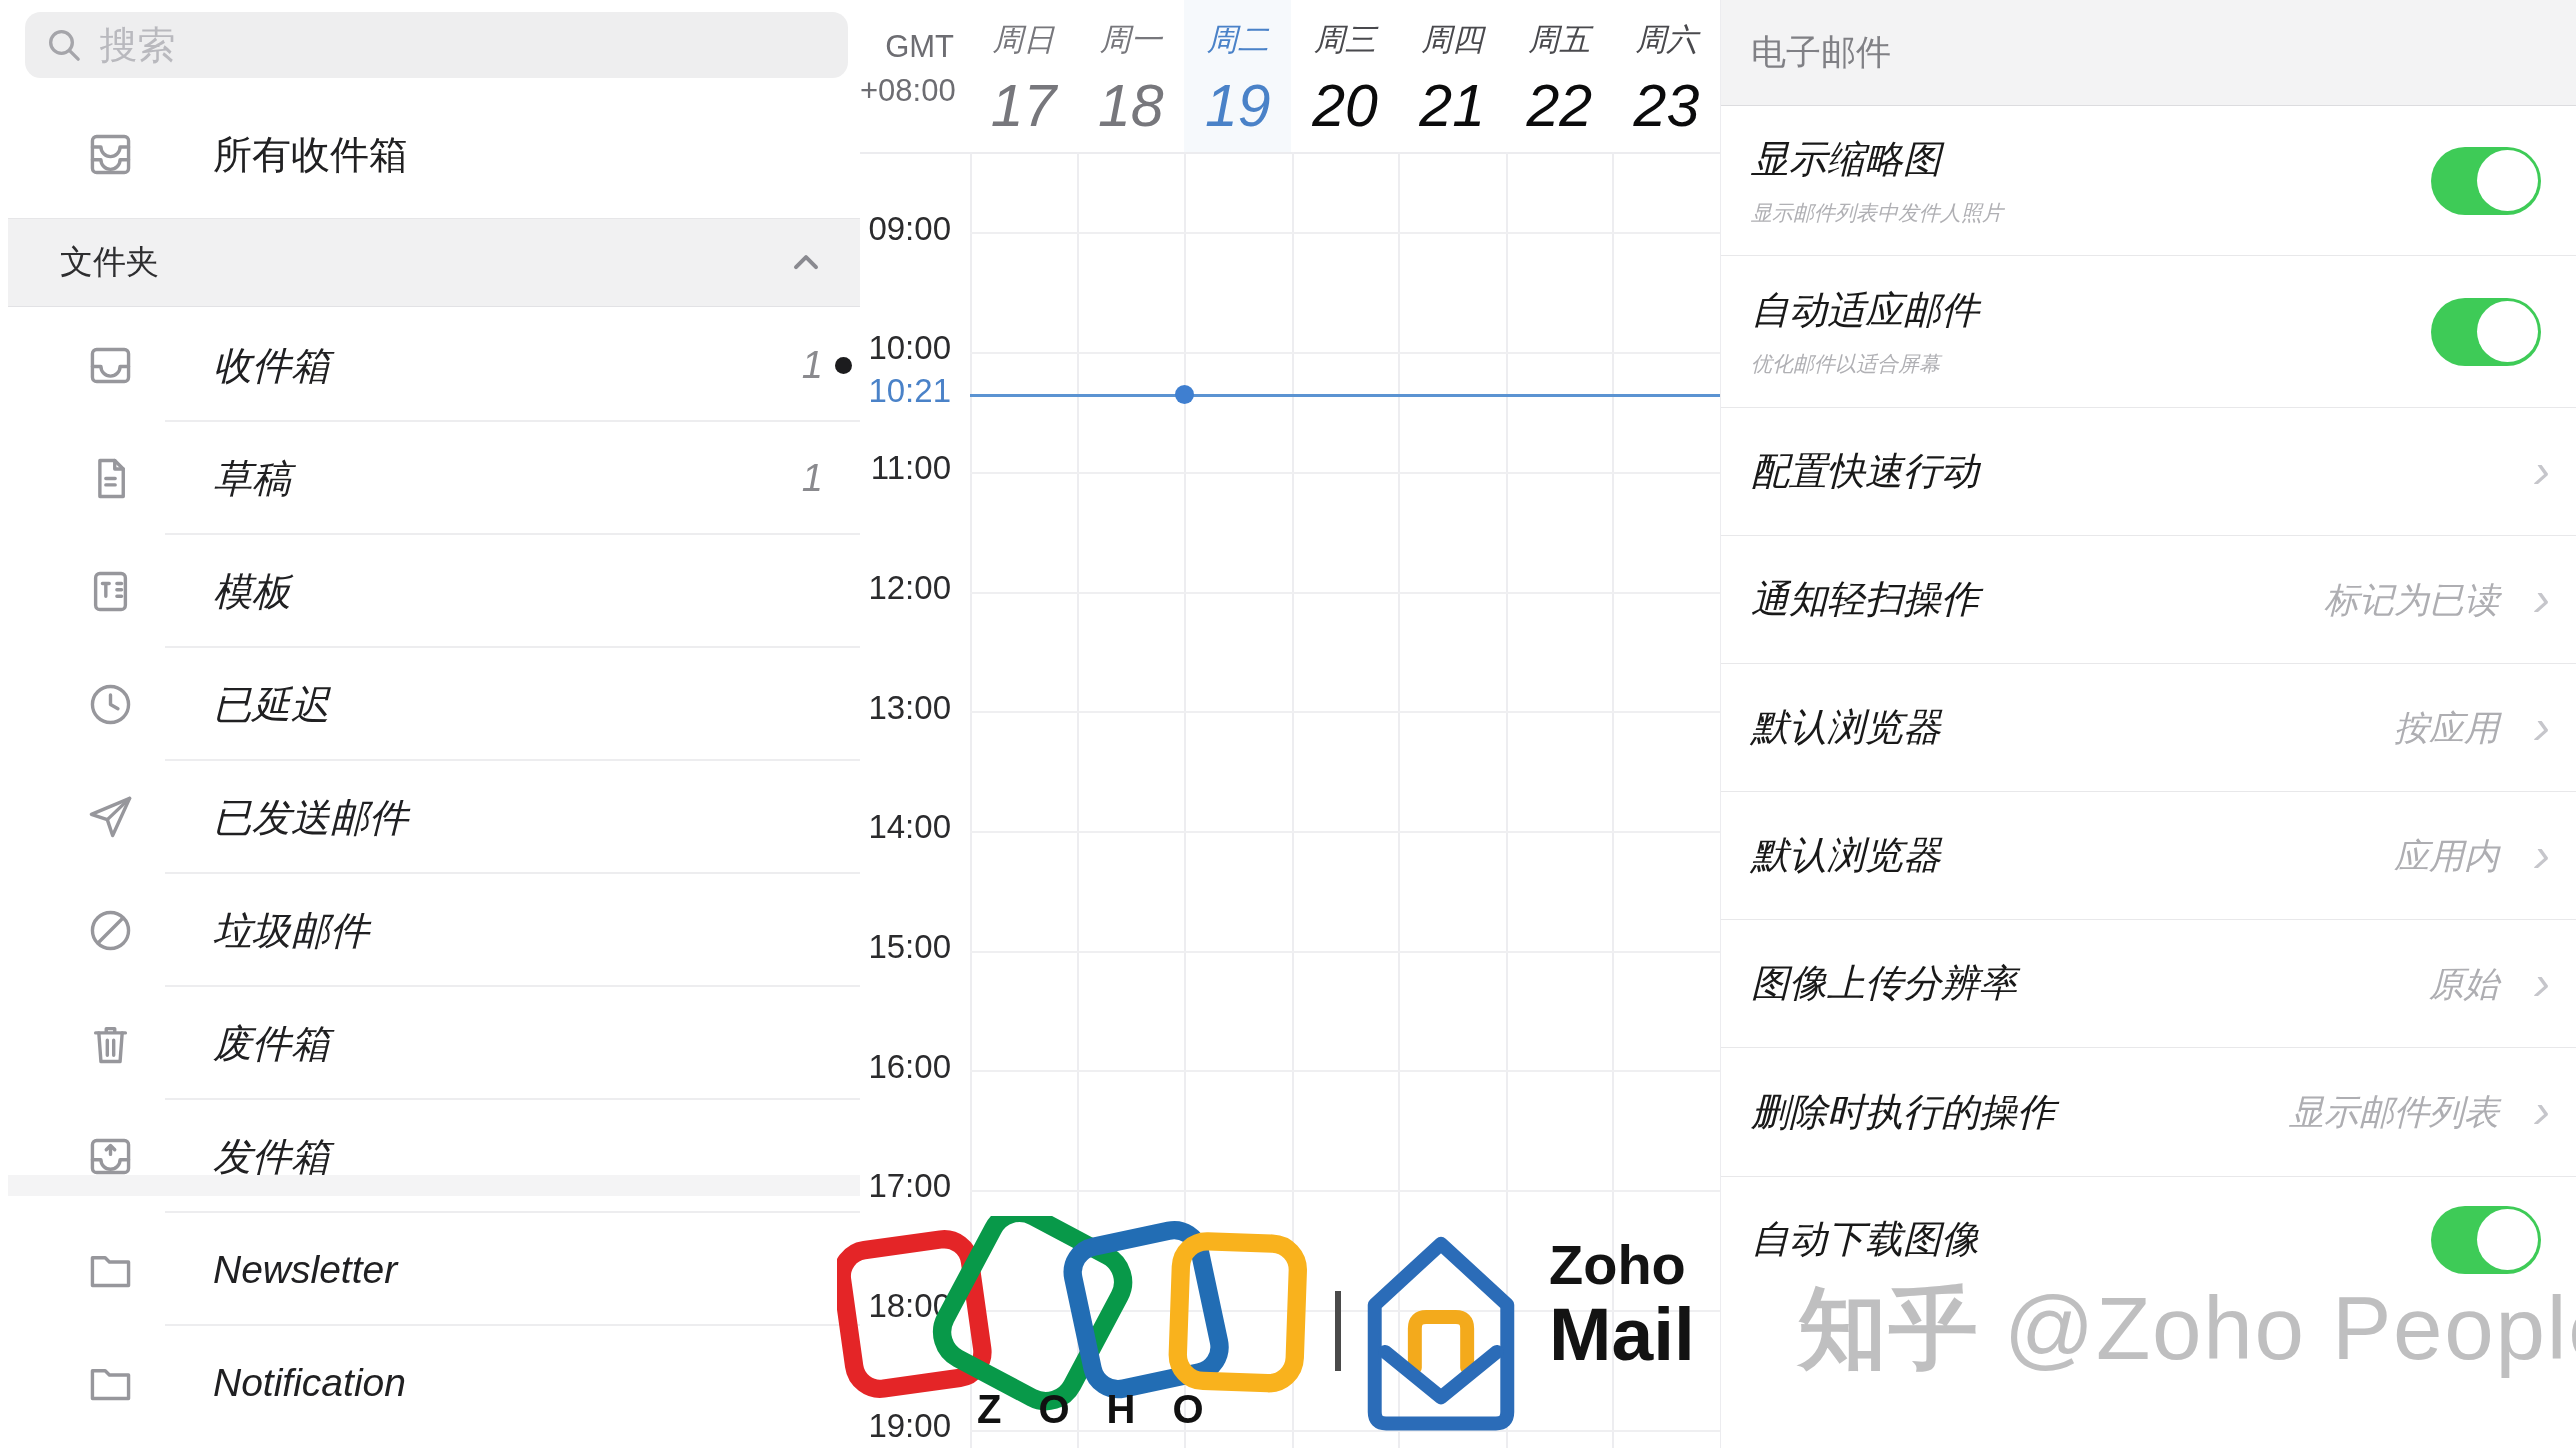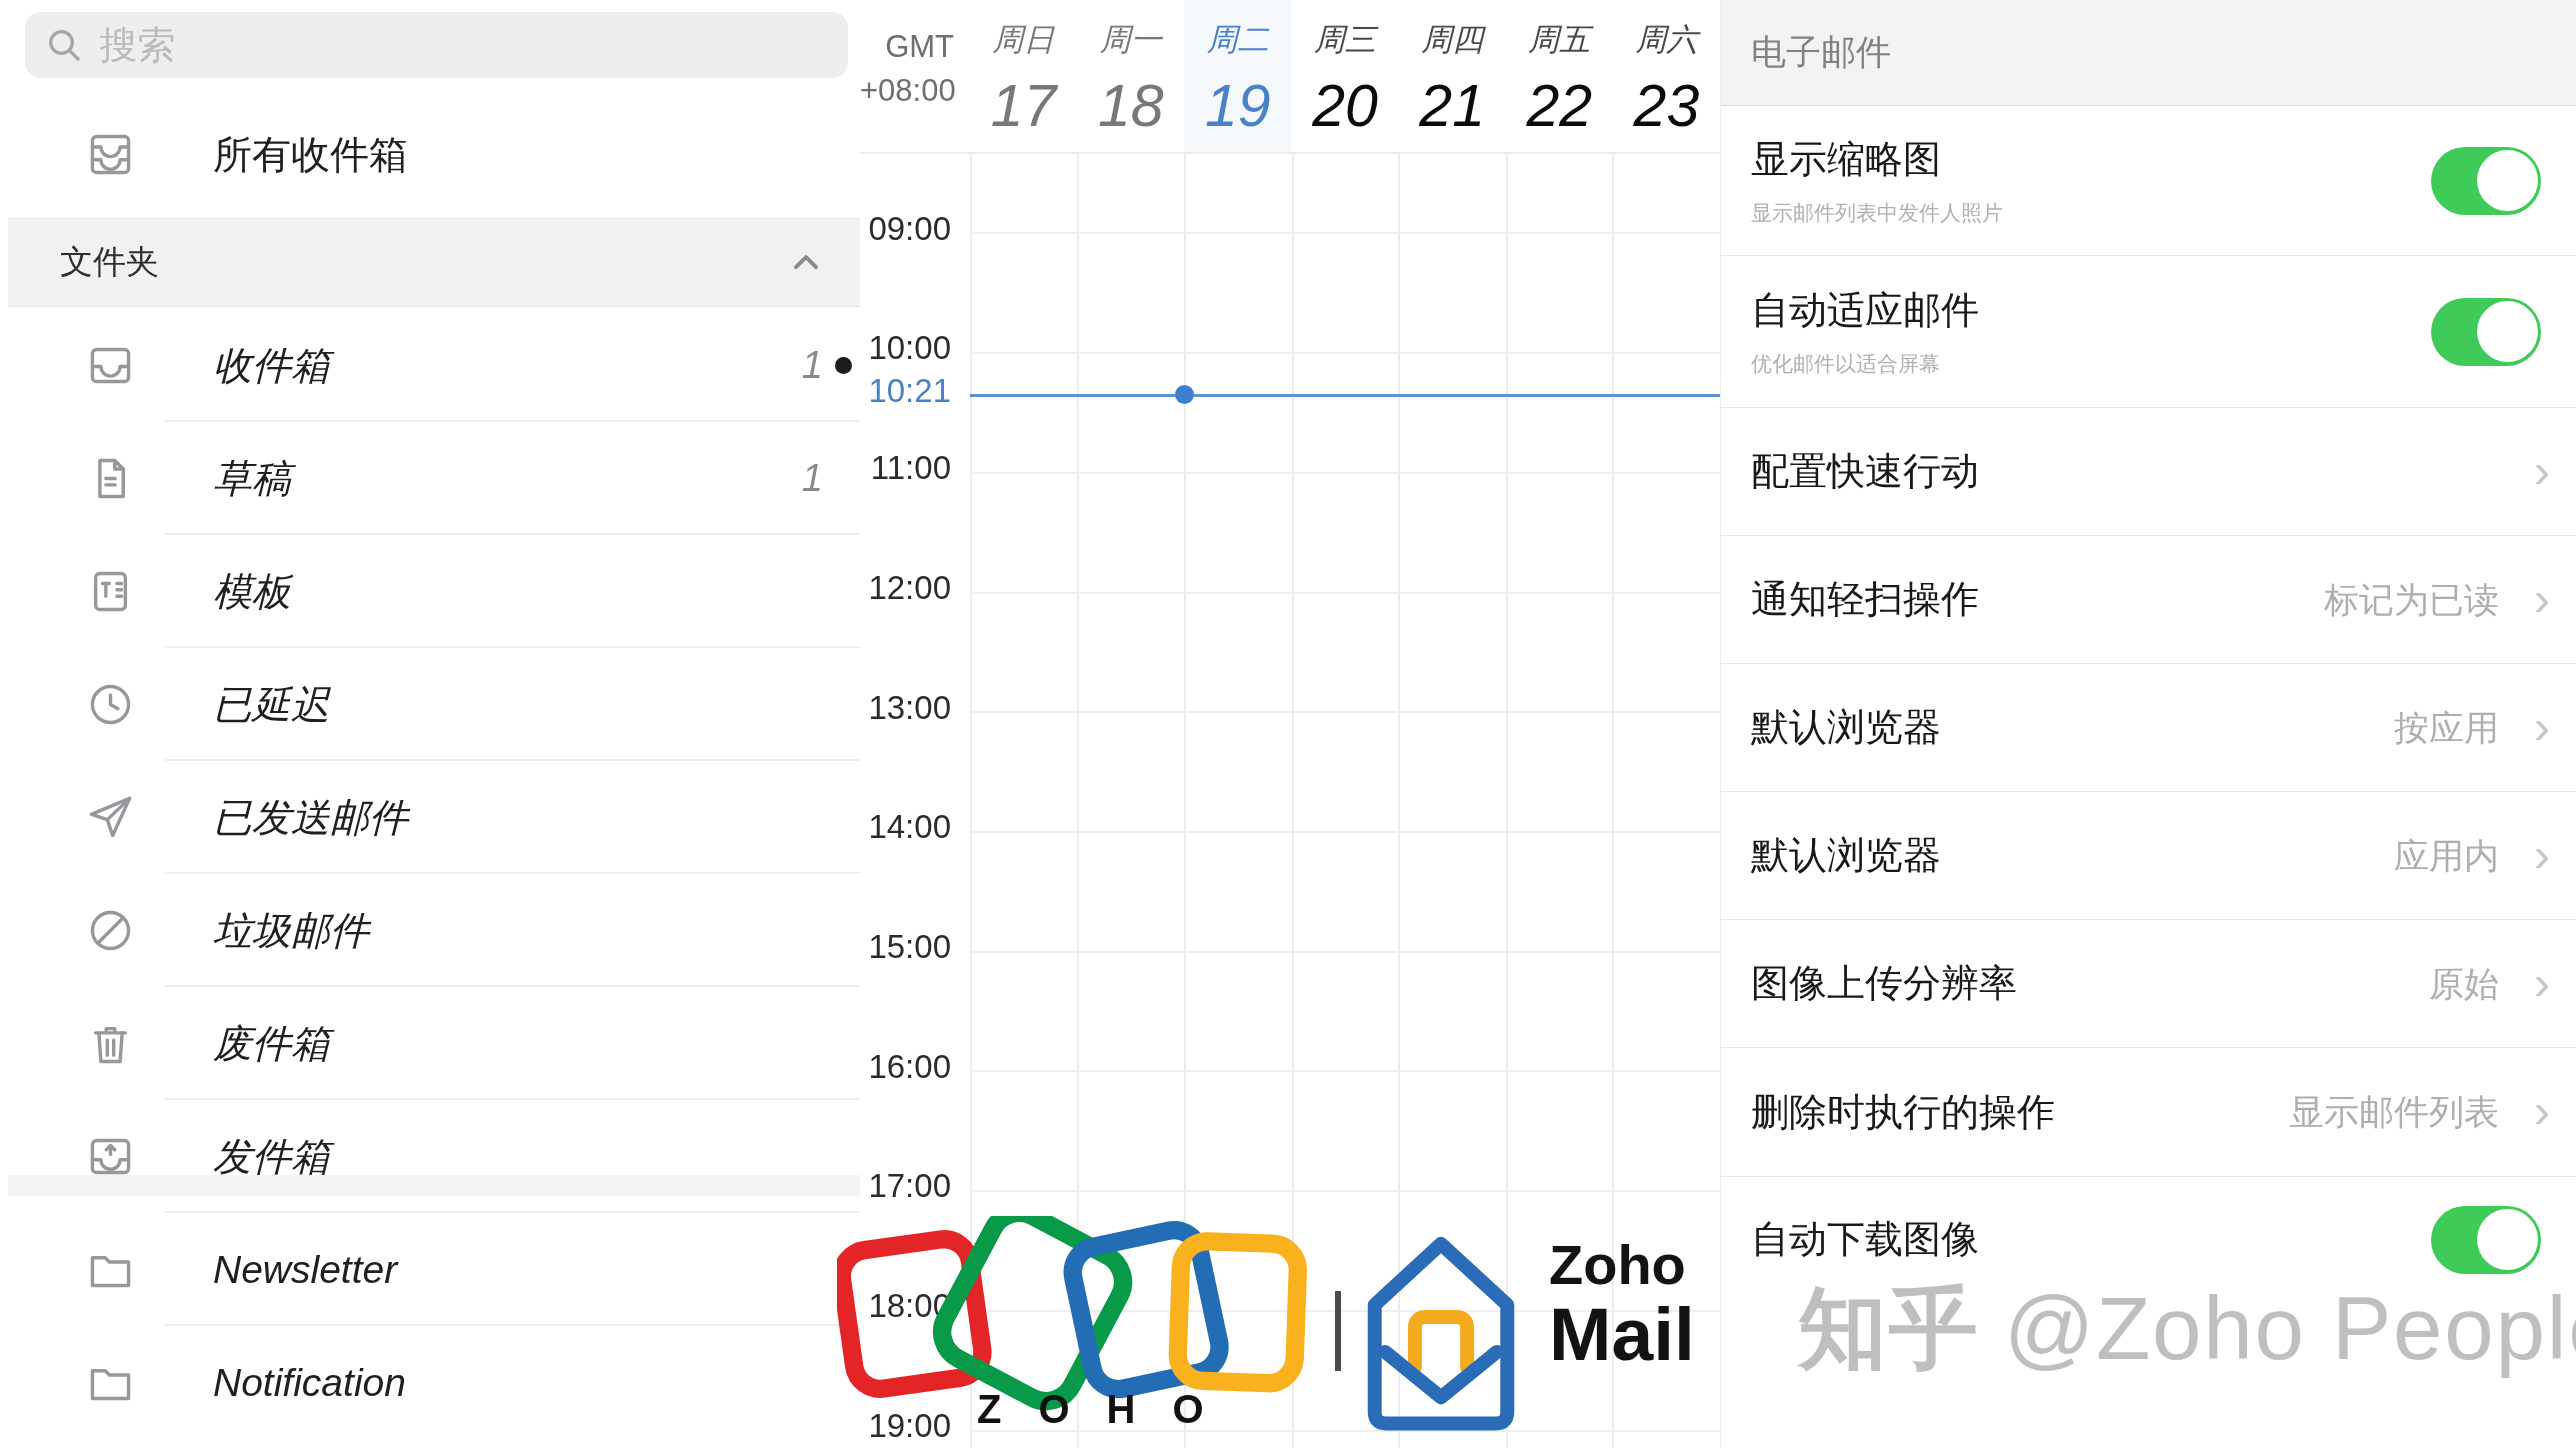--- a/index.html
+++ b/index.html
@@ -57,21 +57,21 @@
   .wordmark .w1{font-size:56px;font-weight:700;}
   .wordmark .w2{font-size:75px;font-weight:800;margin-top:3.5px;}
   .sq-svg{position:absolute;left:0;top:0;}
   .env-svg{position:absolute;left:529px;top:19px;}
   
   .settings{position:absolute;left:1720px;top:0;width:856px;height:1449px;background:#fff;
     border-left:1.7px solid #ececef;box-sizing:border-box;}
   .settings-header{height:105px;background:#f3f3f4;border-bottom:1.7px solid #dcdcdf;display:flex;
     align-items:center;padding-left:30px;color:#808085;font-size:35px;}
   .set-row{position:relative;display:flex;flex-direction:column;justify-content:center;
-    padding-left:30px;padding-right:157px;border-bottom:1.7px solid #e8e8ea;box-sizing:border-box;}
+    padding-left:30px;padding-right:157px;border-bottom:1.7px solid #e8e8ea;box-sizing:border-box;font-style:italic;}
   .set-row .title{font-size:38px;color:#191919;}
   .set-row .subtitle{font-size:21px;color:#b0b0b4;margin-top:14px;}
   .h172{height:150px}.h174{height:152px}.h146{height:128px}.h148{height:129px}
   .h143{height:125px;border-bottom:none;}
   .chev{position:absolute;right:26px;top:50%;transform:translateY(-54%);font-size:49px;color:#c6c6cb;}
   .value{position:absolute;right:77px;top:50%;transform:translateY(-50%);font-size:35px;color:#aeaeb2;white-space:nowrap;}
   .toggle{position:absolute;right:35px;top:50%;transform:translateY(-50%);width:110px;height:68px;
     border-radius:34px;background:#e9e9eb;}
   .toggle .knob{position:absolute;left:3.5px;top:3.5px;width:61px;height:61px;border-radius:50%;
     background:#fdfdfd;box-shadow:0 1.7px 3.5px rgba(0,0,0,0.12);}

